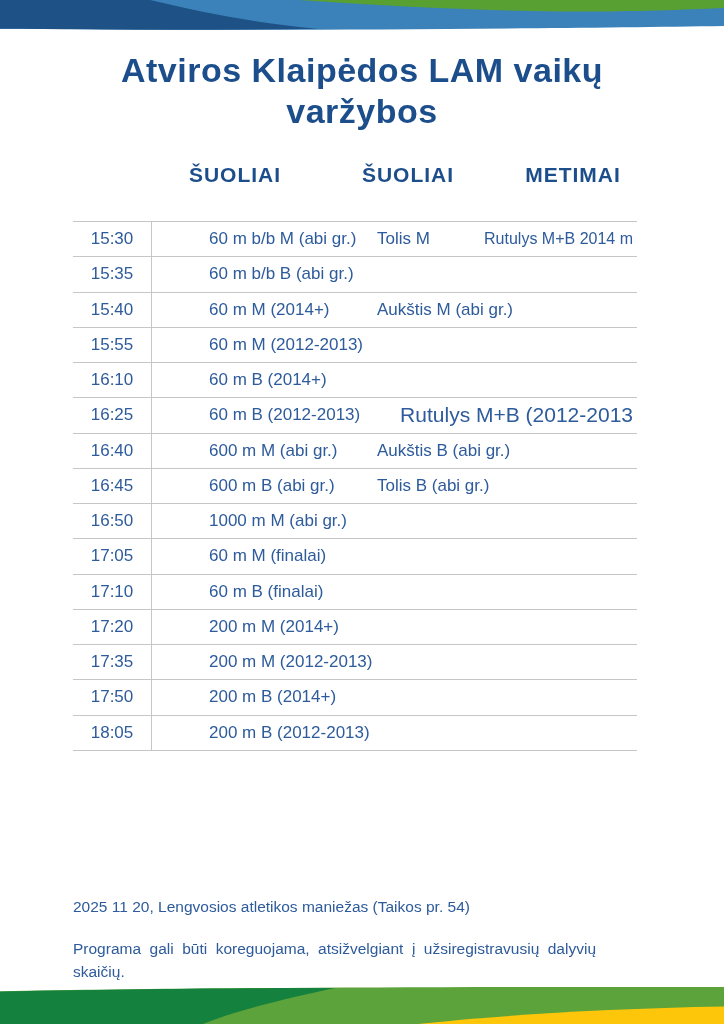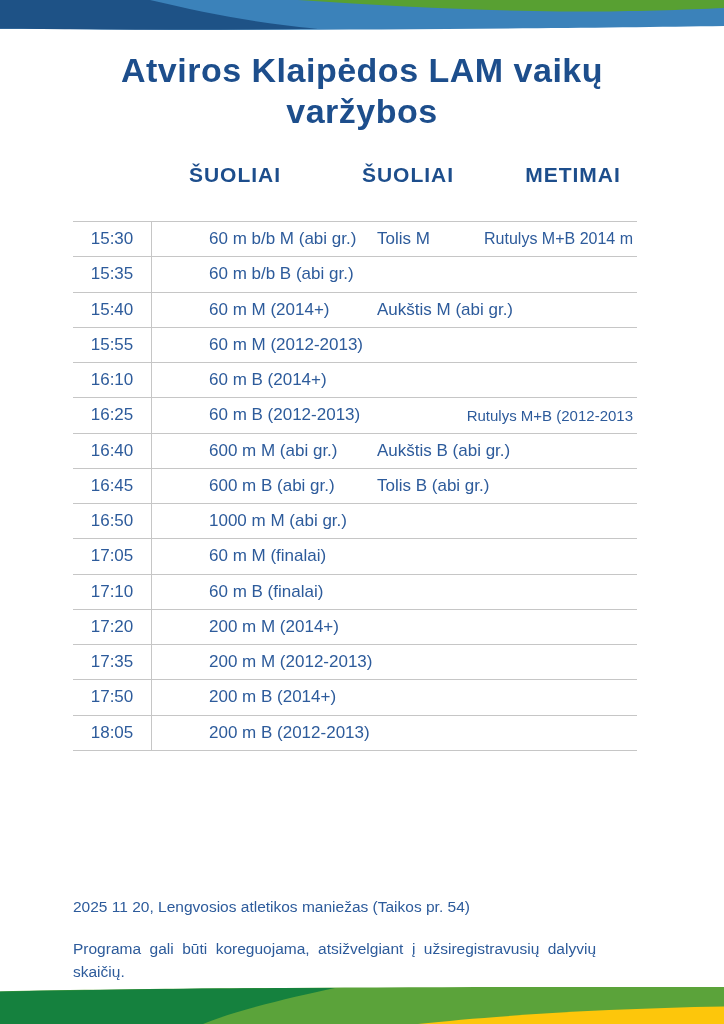--- a/index.html
+++ b/index.html
@@ -69,21 +69,21 @@
     position:relative;flex:1 1 auto;
     display:flex;align-items:center;
   }
   .begimai-text{margin-left:30px;white-space:nowrap;}
   .suoliai-text{
     position:absolute;left:198px;top:50%;transform:translateY(-50%);
     white-space:nowrap;
   }
   .metimai-text{
     position:absolute;right:4px;top:50%;transform:translateY(-50%);
-    white-space:nowrap;font-size:15px;
+    white-space:nowrap;font-size:21px;
   }
   .metimai-text.small{font-size:16px;}
 
   .footer-date{
     position:absolute;left:73px;top:898px;
     font-size:15.5px;color:var(--text-blue);
     white-space:nowrap;
   }
   .footer-note{
     position:absolute;left:73px;top:938px;width:523px;

